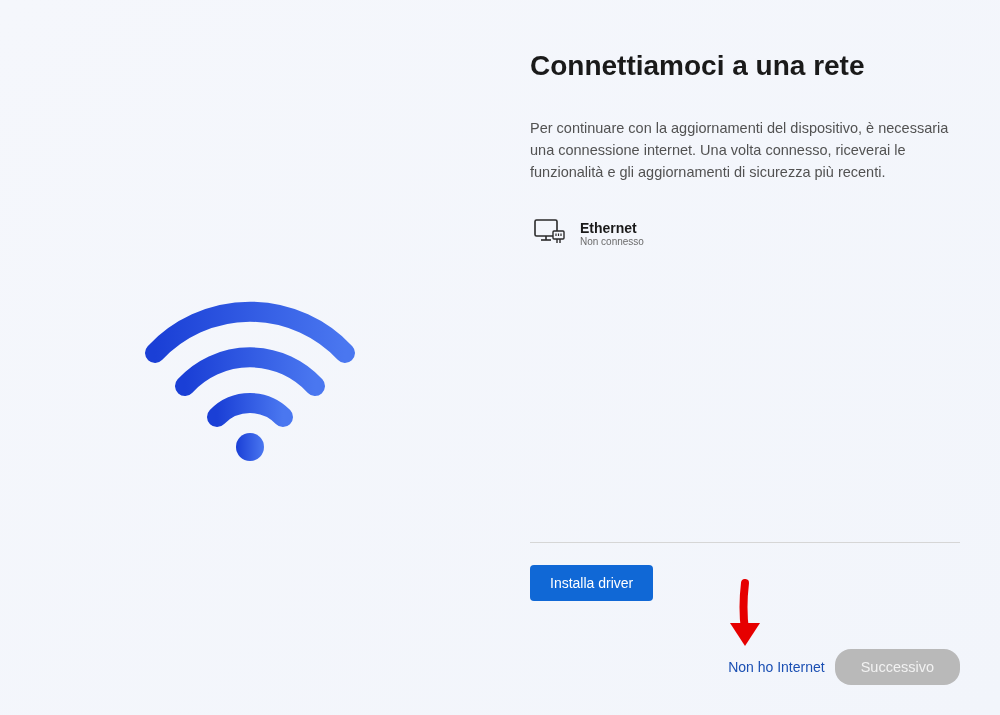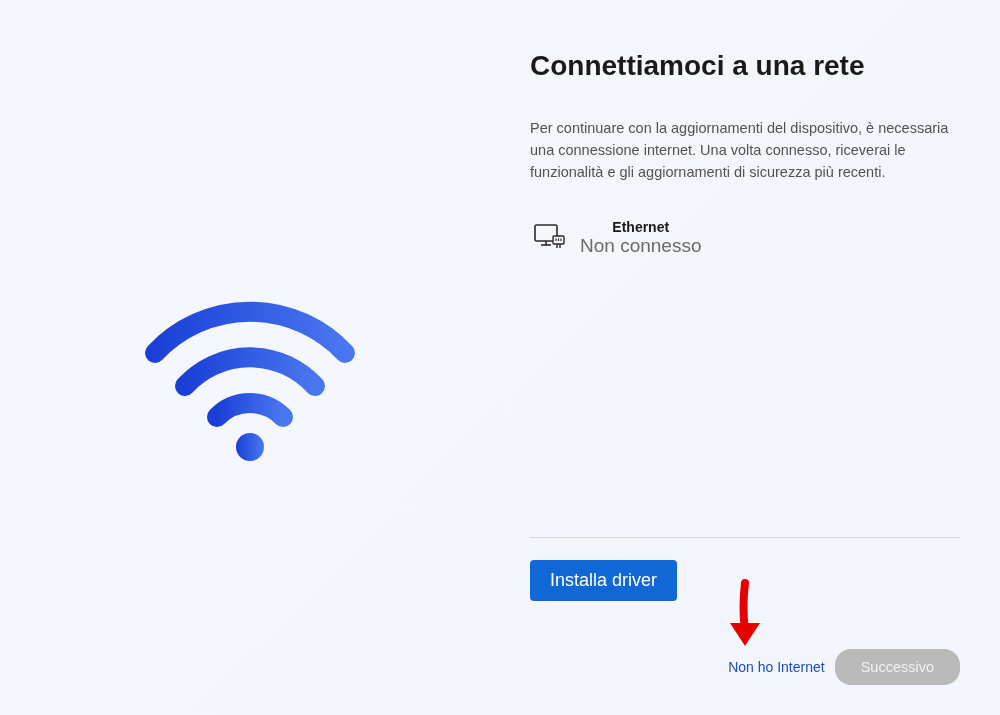--- a/index.html
+++ b/index.html
@@ -58,47 +58,46 @@
     .network-icon {
       width: 32px;
       height: 28px;
       display: flex;
       align-items: center;
       justify-content: center;
     }
     .network-info {
       display: flex;
       flex-direction: column;
-      align-items: center;
     }
     .network-name {
       font-size: 14px;
       font-weight: 600;
       color: #1a1a1a;
     }
     .network-status {
-      font-size: 19px;
+      font-size: 10px;
       color: #6b6b6b;
     }
     .bottom-section {
       margin-top: auto;
       padding-top: 14px;
     }
     .divider {
       border: none;
       border-top: 1px solid #d6d6d6;
       margin-bottom: 22px;
     }
     .install-driver-btn {
       background: #1068d6;
       color: #fff;
       border: none;
       border-radius: 4px;
       padding: 10px 20px;
-      font-size: 18px;
+      font-size: 14px;
       font-family: inherit;
       cursor: pointer;
     }
     .footer-row {
       display: flex;
       align-items: center;
       justify-content: flex-end;
       gap: 10px;
       margin-top: 48px;
       position: relative;

